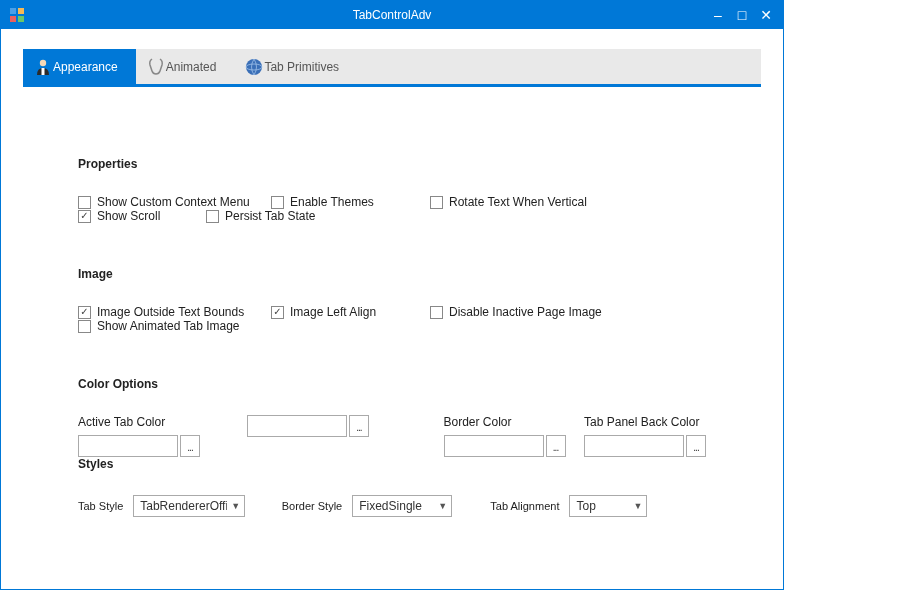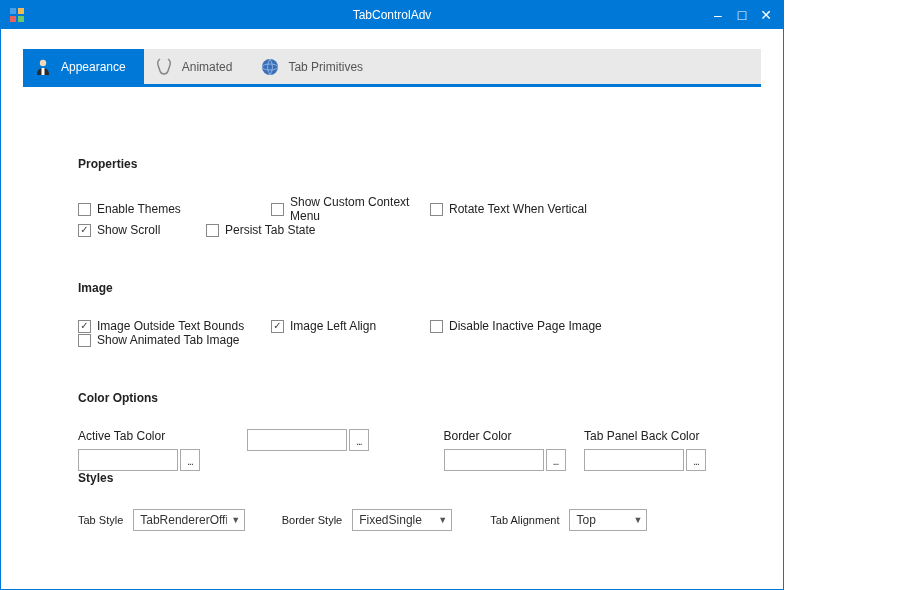--- a/index.html
+++ b/index.html
@@ -9,21 +9,21 @@
     
     .titlebar { background: #0078d7; color: #fff; height: 28px; display: flex; align-items: center; position: relative; }
     .titlebar-icon { width: 16px; height: 16px; margin-left: 8px; display: inline-flex; }
     .titlebar-title { position: absolute; left: 50%; transform: translateX(-50%); font-size: 12px; }
     .titlebar-controls { margin-left: auto; display: flex; gap: 10px; padding-right: 10px; }
     .titlebar-btn { width: 14px; height: 14px; display: flex; align-items: center; justify-content: center; color: #fff; cursor: pointer; font-size: 14px; }
     
     .content-area { flex: 1; padding: 20px 22px; background: #fff; }
     
     .tabstrip { display: flex; background: #e9e9e9; border-bottom: 3px solid #0078d7; height: 38px; }
-    .tab { display: flex; align-items: center; padding: 0 18px 0 10px; gap: 8px; cursor: pointer; color: #555; }
+    .tab { display: flex; align-items: center; padding: 0 18px 0 10px; gap: 0; cursor: pointer; color: #555; }
     .tab.active { background: #0078d7; color: #fff; }
     .tab-icon { width: 20px; height: 20px; display: inline-flex; align-items: center; justify-content: center; }
     .tab-label { font-size: 12px; }
     
     .form-body { padding: 70px 55px 20px 55px; }
     
     .section-heading { font-weight: 600; font-size: 12px; margin-bottom: 24px; color: #222; }
     
     .checkbox-row { display: flex; gap: 0; margin-bottom: 44px; flex-wrap: wrap; }
     .checkbox-row .chk-item { display: flex; align-items: center; gap: 6px; }
@@ -120,25 +120,25 @@
         <span class="tab-label">Tab Primitives</span>
       </div>
     </div>
 
     <div class="form-body">
 
       <div class="section-heading">Properties</div>
       <div class="checkbox-row row1">
         <div class="chk-item">
           <span class="chk"></span>
+          <span class="chk-label">Show Custom Context Menu</span>
+        </div>
+        <div class="chk-item">
+          <span class="chk"></span>
           <span class="chk-label">Enable Themes</span>
-        </div>
-        <div class="chk-item">
-          <span class="chk"></span>
-          <span class="chk-label">Show Custom Context Menu</span>
         </div>
         <div class="chk-item">
           <span class="chk"></span>
           <span class="chk-label">Rotate Text When Vertical</span>
         </div>
         <div class="chk-item">
           <span class="chk checked"></span>
           <span class="chk-label">Show Scroll</span>
         </div>
         <div class="chk-item">

